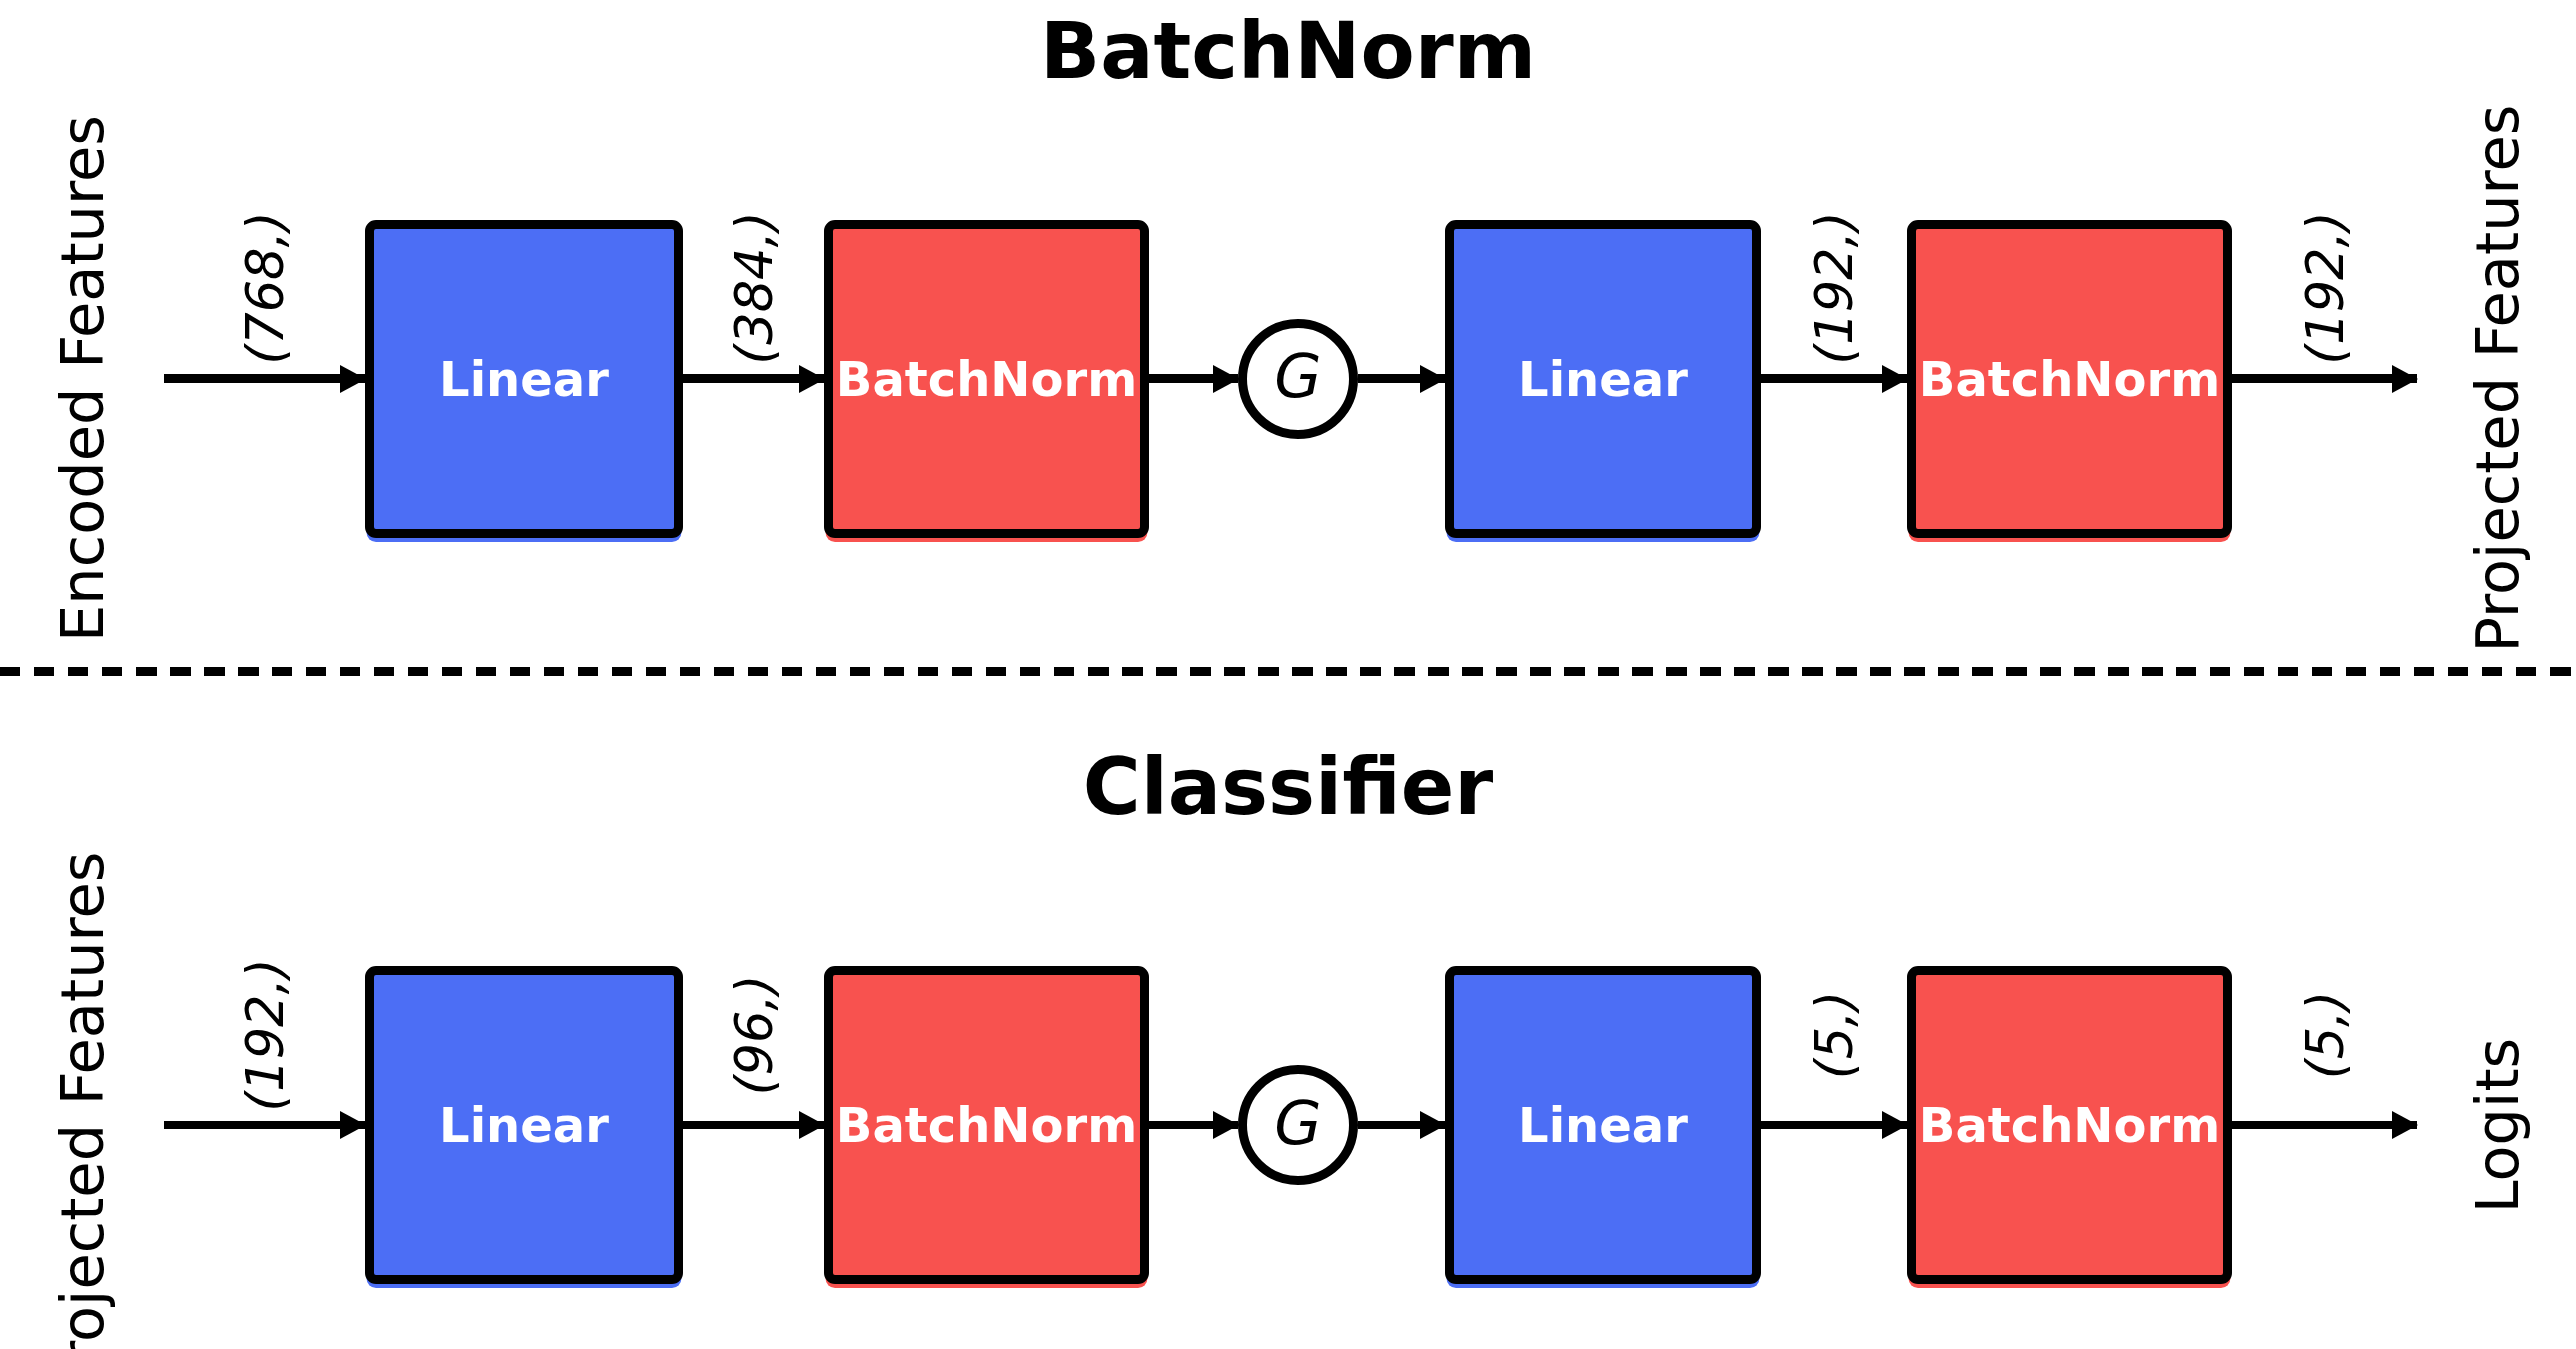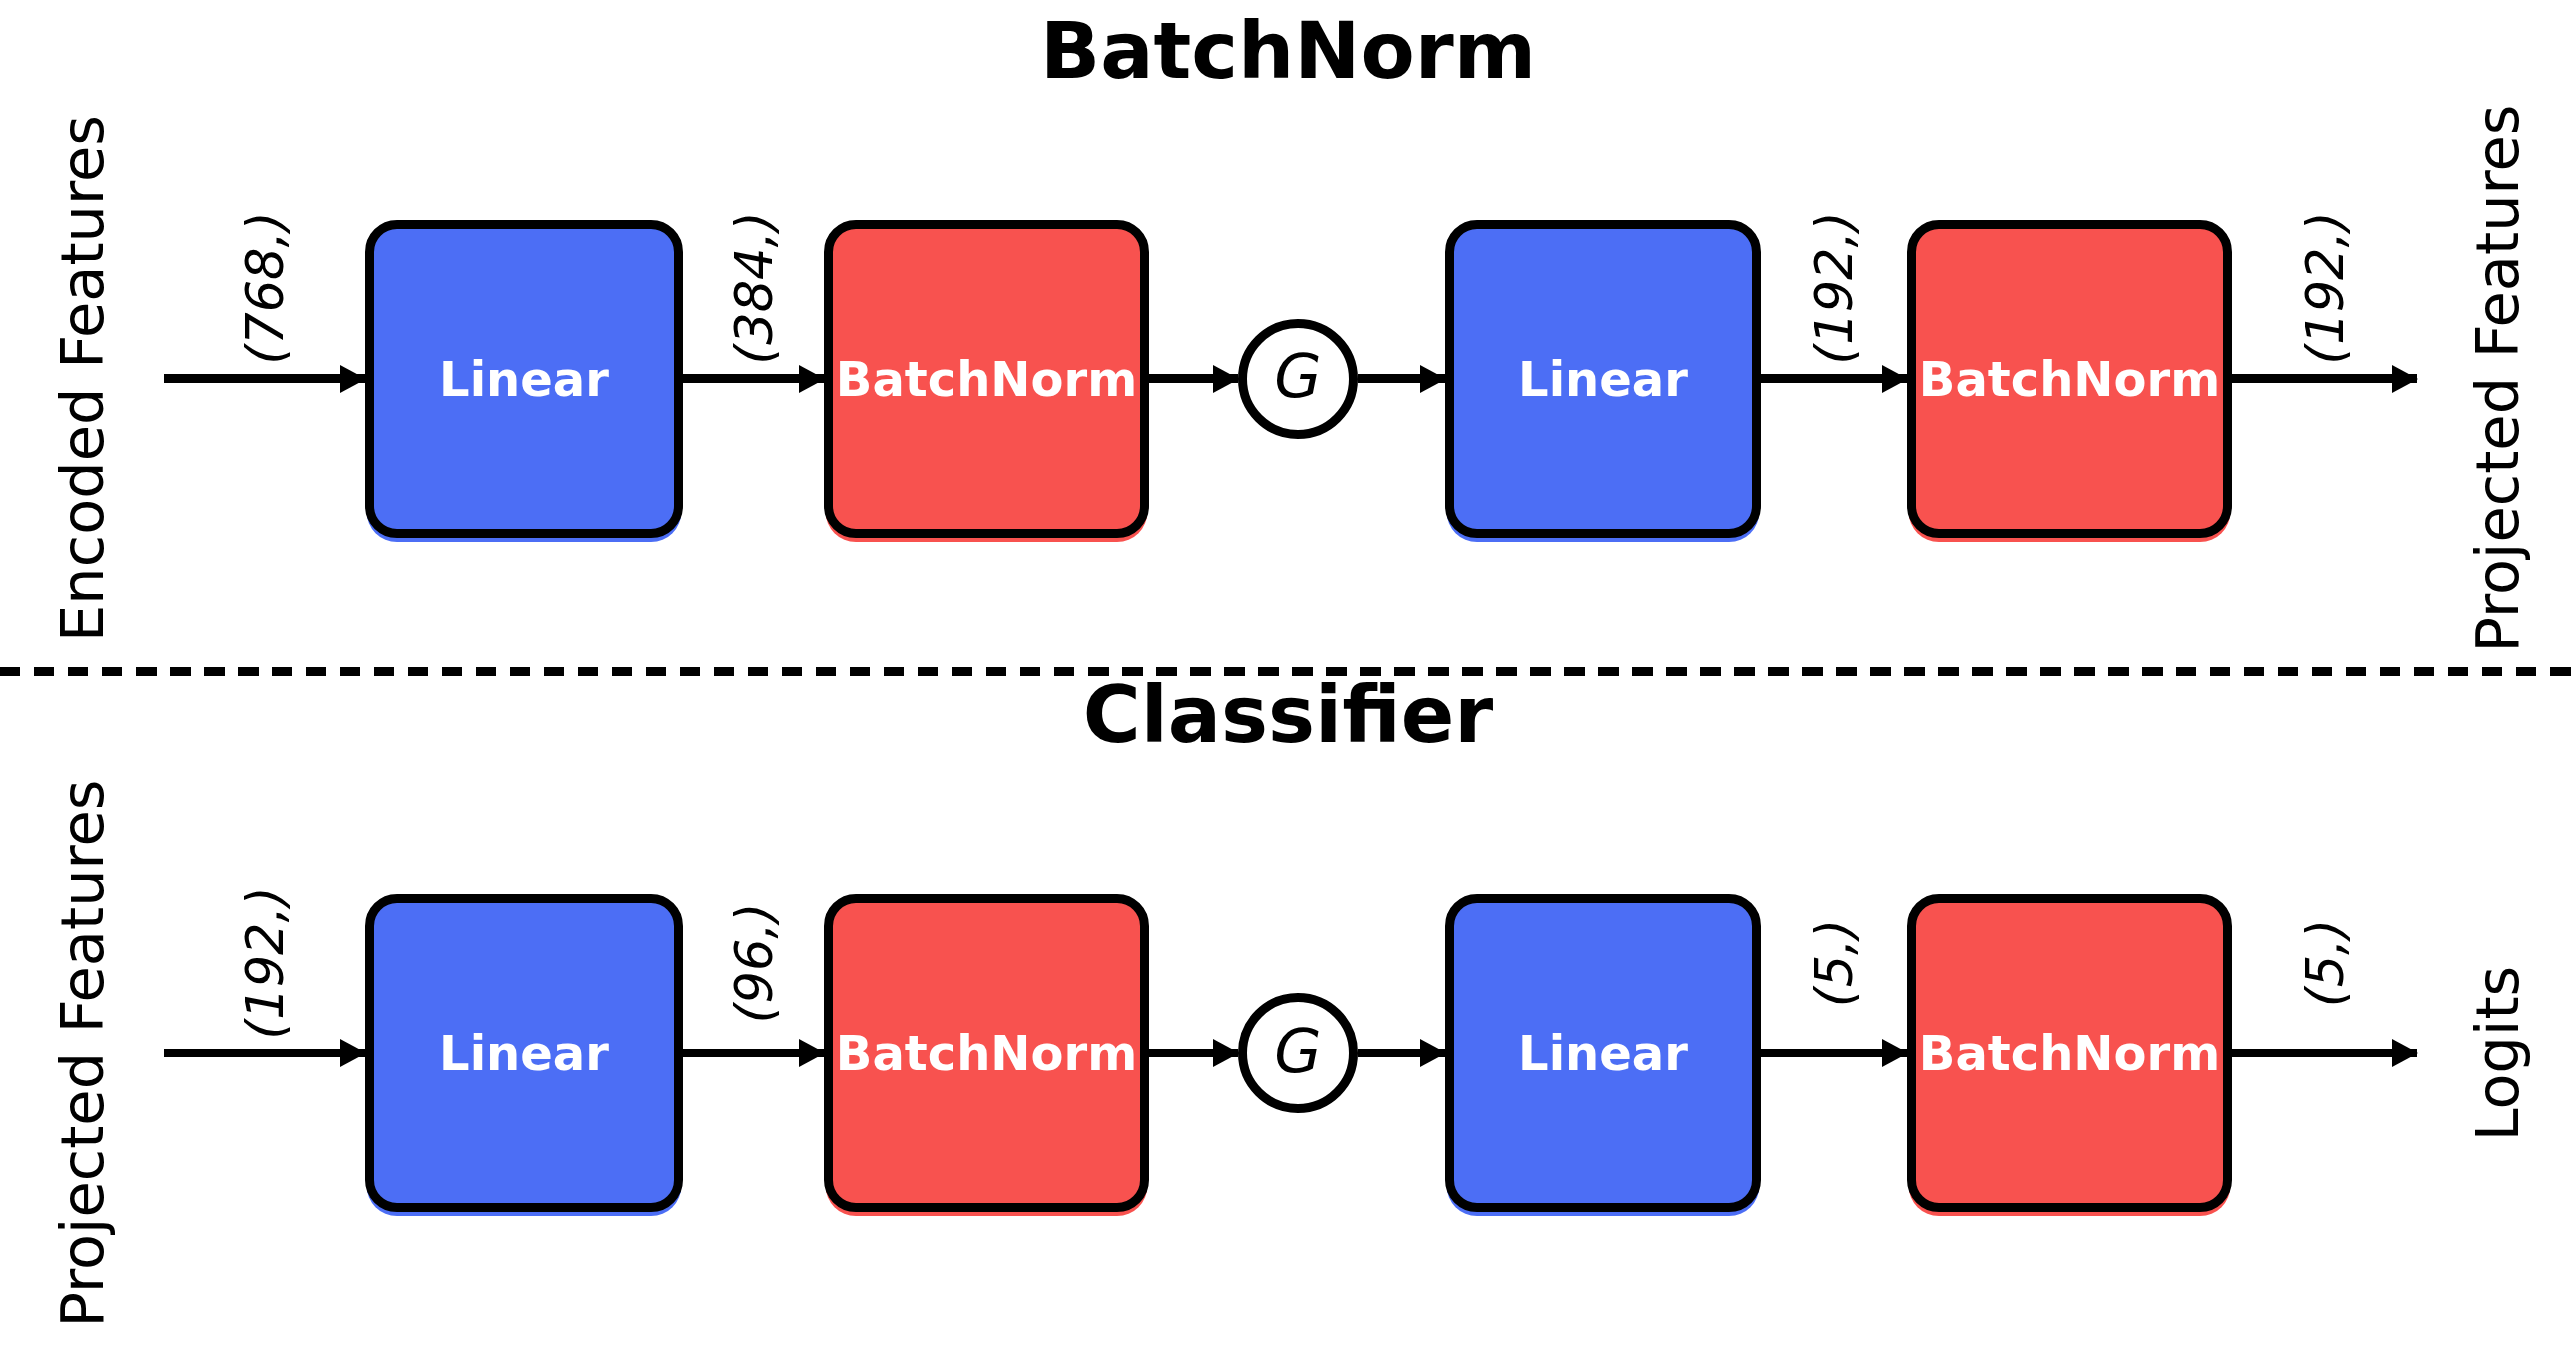--- a/index.html
+++ b/index.html
@@ -15,21 +15,21 @@
     overflow: hidden;
   }
 
   .title {
     font-size: 79px;
     line-height: 1;
     font-weight: bold;
     text-align: center;
   }
   .title-projector { padding-top: 11.5px; }
-  .title-classifier { }
+  .title-classifier { margin-top: 72px; }
 
   .row {
     display: flex;
     align-items: center;
     height: 318px;
   }
   .row-projector  { margin-top: 129px; }
   .row-classifier { margin-top: 139px; }
 
   
@@ -84,21 +84,21 @@
     font-size: 51px;
     line-height: 1;
     color: #000000;
   }
 
   
   .box {
     height: 318px;
     flex: none;
     border: 9px solid #000000;
-    border-radius: 32px;
+    border-radius: 11px;
     display: flex;
     align-items: center;
     justify-content: center;
     color: #ffffff;
     font-weight: bold;
     font-size: 48px;
     line-height: 1;
   }
   .box.linear    { background: var(--linear, #4c6ef5);    box-shadow: 0 5.7px 0 -1.6px var(--linear, #4c6ef5); }
   .box.batchnorm { background: var(--batchnorm, #f8524f); box-shadow: 0 5.7px 0 -1.6px var(--batchnorm, #f8524f); }

